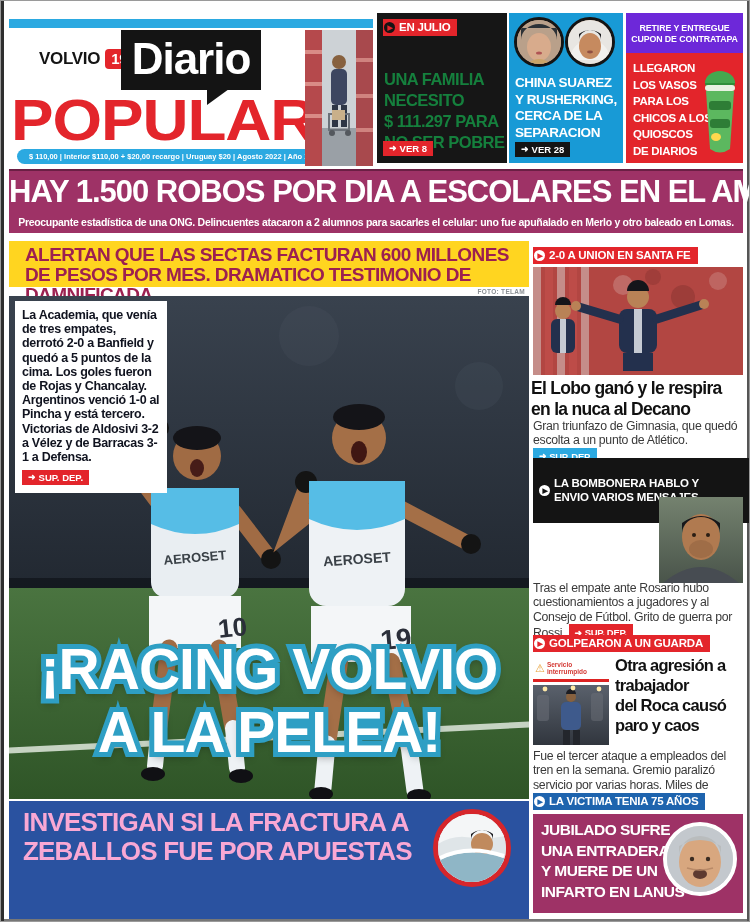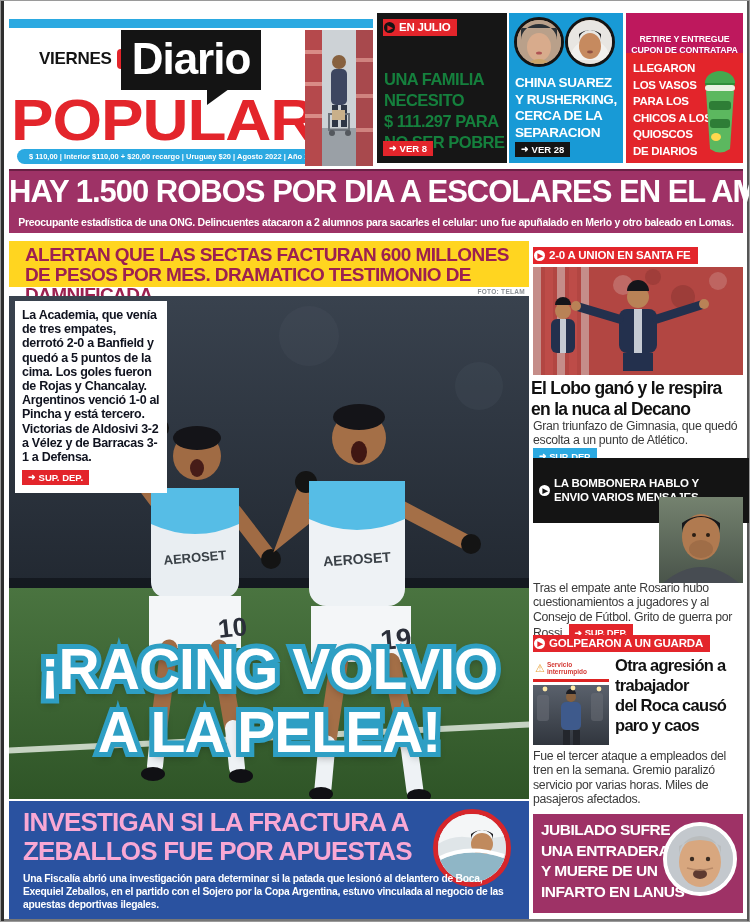--- a/index.html
+++ b/index.html
@@ -39,21 +39,21 @@
   #familybox .tag { position:absolute; left:6px; top:6px; }
   .family-head { position:absolute; left:7px; top:56px; font-size:16.5px; font-weight:700; color:#15803d; line-height:21px; letter-spacing:-0.5px; }
   #familybox .atag { position:absolute; left:6px; bottom:7px; }
 
   #chinabox { left:508px; top:12px; width:114px; height:150px; background:#189AD6; }
   .chinacircle { position:absolute; width:50px; height:50px; border-radius:50%; border:3px solid #141414; overflow:hidden; background:#caa98f; }
   .china-head { position:absolute; left:6px; top:62px; font-size:13.5px; font-weight:800; color:#fff; line-height:16.5px; letter-spacing:-0.4px; }
   #chinabox .atag { position:absolute; left:6px; bottom:6px; }
 
   #cuponbox { left:625px; top:12px; width:117px; height:150px; background:#E3252B; }
-  .cupon-kicker { position:absolute; left:0; top:0; width:100%; height:40px; background:#be185d; color:#fff; font-size:8.8px; font-weight:800; text-align:center; line-height:11px; padding-top:21px; letter-spacing:-0.1px; }
+  .cupon-kicker { position:absolute; left:0; top:0; width:100%; height:40px; background:#6d28d9; color:#fff; font-size:8.8px; font-weight:800; text-align:center; line-height:11px; padding-top:10px; letter-spacing:-0.1px; }
   .cupon-head { position:absolute; left:7px; top:47px; font-size:11.5px; font-weight:800; color:#fff; line-height:16.5px; letter-spacing:-0.3px; }
   .cup-art { position:absolute; right:3px; bottom:8px; }
 
   
   #banner { left:8px; top:168px; width:734px; height:64px; background:#9E3266; border-top:2px solid #6b1f44; }
   .banner-head { position:absolute; left:0; width:100%; top:3px; text-align:center; color:#fff; font-size:31px; font-weight:800; letter-spacing:-1px; white-space:nowrap; }
   .banner-deck { position:absolute; left:0; width:100%; bottom:5px; text-align:center; color:#fff; font-size:10.5px; font-weight:bold; letter-spacing:-0.3px; white-space:nowrap; }
 
   
   #sects { left:8px; top:240px; width:520px; height:46px; background:#FFD520; }
@@ -94,21 +94,21 @@
   .jub-head { position:absolute; left:8px; top:6px; color:#ffffff; font-size:15.5px; font-weight:800; line-height:20.5px; letter-spacing:-0.5px; }
   .jub-circle { position:absolute; right:6px; top:8px; width:74px; height:74px; border-radius:50%; border:4px solid #fff; overflow:hidden; background:#cfd3d8; }
 </style>
 </head>
 <body>
 
 <div id="page">
 
   <div id="masthead" class="abs">
     <div class="viernes">
-      <span>VIERNES</span>
+      <span>VOLVIO</span>
       <span class="daynum">19</span>
     </div>
     <div class="diario">Diario</div>
     <div class="popular">POPULAR</div>
     <div class="pricepill">$ 110,00 | Interior $110,00 + $20,00 recargo | Uruguay $20 | Agosto 2022 | Año XLIX | Nº 17.365</div>
     <svg class="market" viewBox="0 0 68 136">
       <rect width="68" height="136" fill="#cdd2d6"></rect>
       <rect x="0" y="0" width="17" height="136" fill="#b5494c"></rect>
       <rect x="0" y="20" width="17" height="4" fill="#d98b86"></rect>
         <rect x="0" y="52" width="17" height="4" fill="#d98b86"></rect>
@@ -288,21 +288,20 @@
     <div class="zeb-circle">
       <svg viewBox="0 0 68 68" width="68" height="68">
         <rect width="68" height="68" fill="#dfe5e8"></rect>
         <path d="M0,30 Q20,18 40,26 L68,22 L68,0 L0,0 Z" fill="#f4f6f7"></path>
         <circle cx="44" cy="30" r="11" fill="#c08a5e"></circle>
         <path d="M33,26 A11,10 0 0 1 55,26 L55,20 Q44,12 33,20 Z" fill="#1d1d22"></path>
         <path d="M2,46 Q30,32 66,44 L68,68 L0,68 Z" fill="#8fb6c6"></path>
         <path d="M2,44 Q30,30 66,42" stroke="#fff" stroke-width="4" fill="none"></path>
       </svg>
     </div>
-    <div class="zeb-body">Una Fiscalía abrió una investigación para determinar si la patada que lesionó al delantero de Boca, Exequiel Zeballos, en el partido con el Sojero por la Copa Argentina, estuvo vinculada al negocio de las apuestas deportivas ilegales.</div>
   </div>
 
   <span class="tag bg-red rc-tag" style="left:532px; top:246px;">
     <span class="play">▶</span>
     <span>2-0 A UNION EN SANTA FE</span>
   </span>
   <div id="g-photo" class="abs">
     <svg viewBox="0 0 210 108" width="210" height="108">
       <rect width="210" height="108" fill="#b24642"></rect>
       <g opacity="0.5">
@@ -400,20 +399,24 @@
       <span class="roca-overlay">Servicio
 interrumpido</span>
     </div>
   </div>
   <div class="roca-head pre">Otra agresión a
 trabajador
 del Roca causó
 paro y caos</div>
   <p class="rc-body" style="left:532px; top:748px; width:212px; margin:0;">Fue el tercer ataque a empleados del tren en la semana. Gremio paralizó servicio por varias horas. Miles de pasajeros afectados.</p>
 
+  <span class="tag bg-blue rc-tag" style="left:532px; top:792px;">
+    <span class="play">▶</span>
+    <span>LA VICTIMA TENIA 75 AÑOS</span>
+  </span>
   <div id="jub-box" class="abs">
     <div class="jub-head pre">JUBILADO SUFRE
 UNA ENTRADERA
 Y MUERE DE UN
 INFARTO EN LANUS</div>
     <div class="jub-circle">
       <svg viewBox="0 0 66 66" width="66" height="66">
         <rect width="66" height="66" fill="#c3c8cd"></rect>
         <ellipse cx="33" cy="36" rx="21" ry="25" fill="#d8a77f"></ellipse>
         <path d="M12,30 A21,20 0 0 1 54,30 L54,20 Q33,8 12,20 Z" fill="#b9bcbd"></path>

